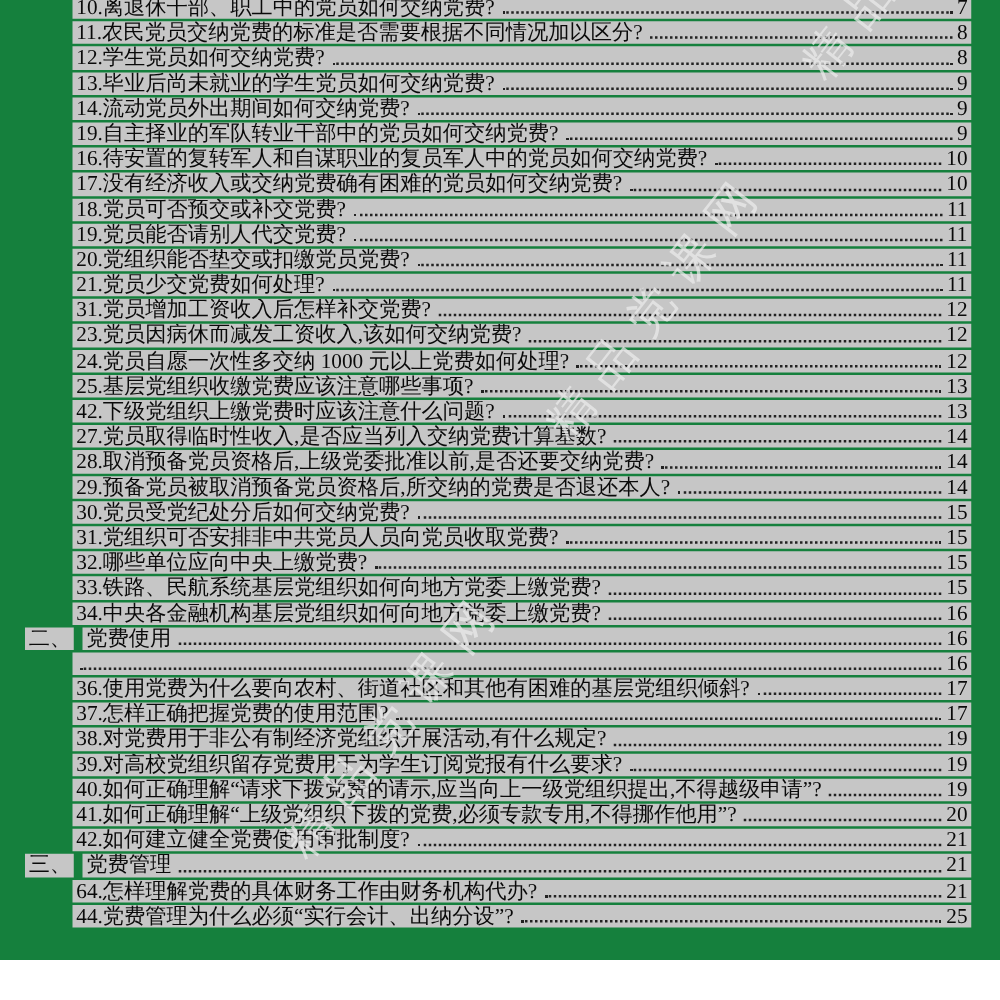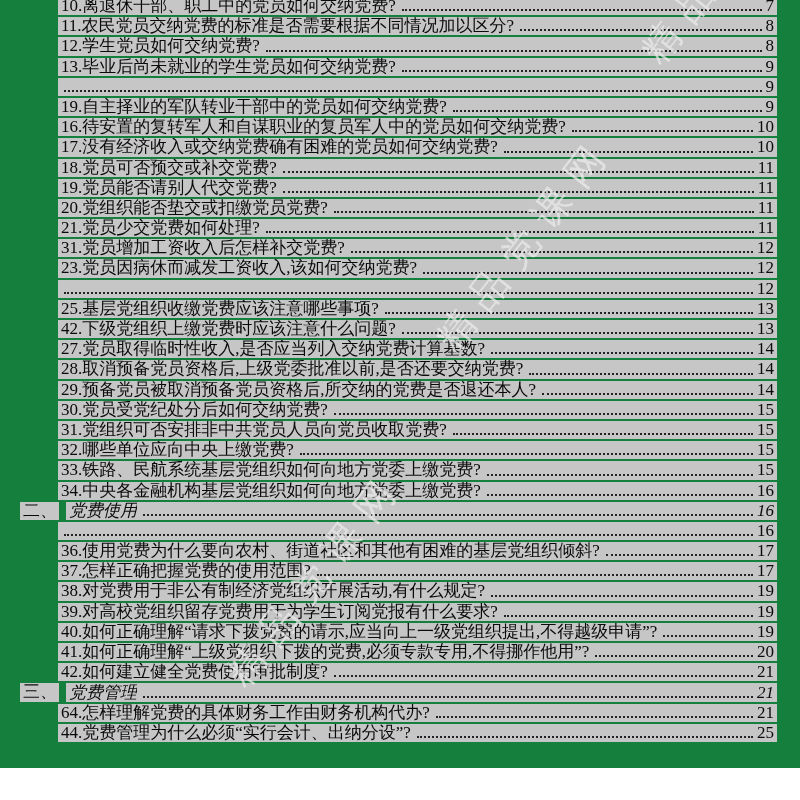--- a/index.html
+++ b/index.html
@@ -49,24 +49,23 @@
   }
   .sec-label{
     background:var(--hl);
     padding:0 2px 0 3px;
     flex:0 0 auto;
   }
   .sec-gap{width:7px;flex:0 0 auto;}
   .sec-main{
     flex:1 1 auto;
     display:flex;
-    align-items:flex-end;
+    align-items:center;
     background:var(--hl);
     min-width:0;
-    font-style:italic;
   }
 
   
   .watermark-layer{
     position:absolute;inset:0;z-index:5;pointer-events:none;
   }
   .wm{
     position:absolute;
     font-size:38px;
     letter-spacing:14px;
@@ -104,20 +103,21 @@
     <span class="pg">8</span>
   </div>
 
   <div class="row item">
     <span class="t">13.毕业后尚未就业的学生党员如何交纳党费?</span>
     <span class="leader"></span>
     <span class="pg">9</span>
   </div>
 
   <div class="row item">
+    <span class="t">14.流动党员外出期间如何交纳党费?</span>
     <span class="leader"></span>
     <span class="pg">9</span>
   </div>
 
   <div class="row item">
     <span class="t">19.自主择业的军队转业干部中的党员如何交纳党费?</span>
     <span class="leader"></span>
     <span class="pg">9</span>
   </div>
 
@@ -163,20 +163,21 @@
     <span class="pg">12</span>
   </div>
 
   <div class="row item">
     <span class="t">23.党员因病休而减发工资收入,该如何交纳党费?</span>
     <span class="leader"></span>
     <span class="pg">12</span>
   </div>
 
   <div class="row item">
+    <span class="t">24.党员自愿一次性多交纳 1000 元以上党费如何处理?</span>
     <span class="leader"></span>
     <span class="pg">12</span>
   </div>
 
   <div class="row item">
     <span class="t">25.基层党组织收缴党费应该注意哪些事项?</span>
     <span class="leader"></span>
     <span class="pg">13</span>
   </div>
 

